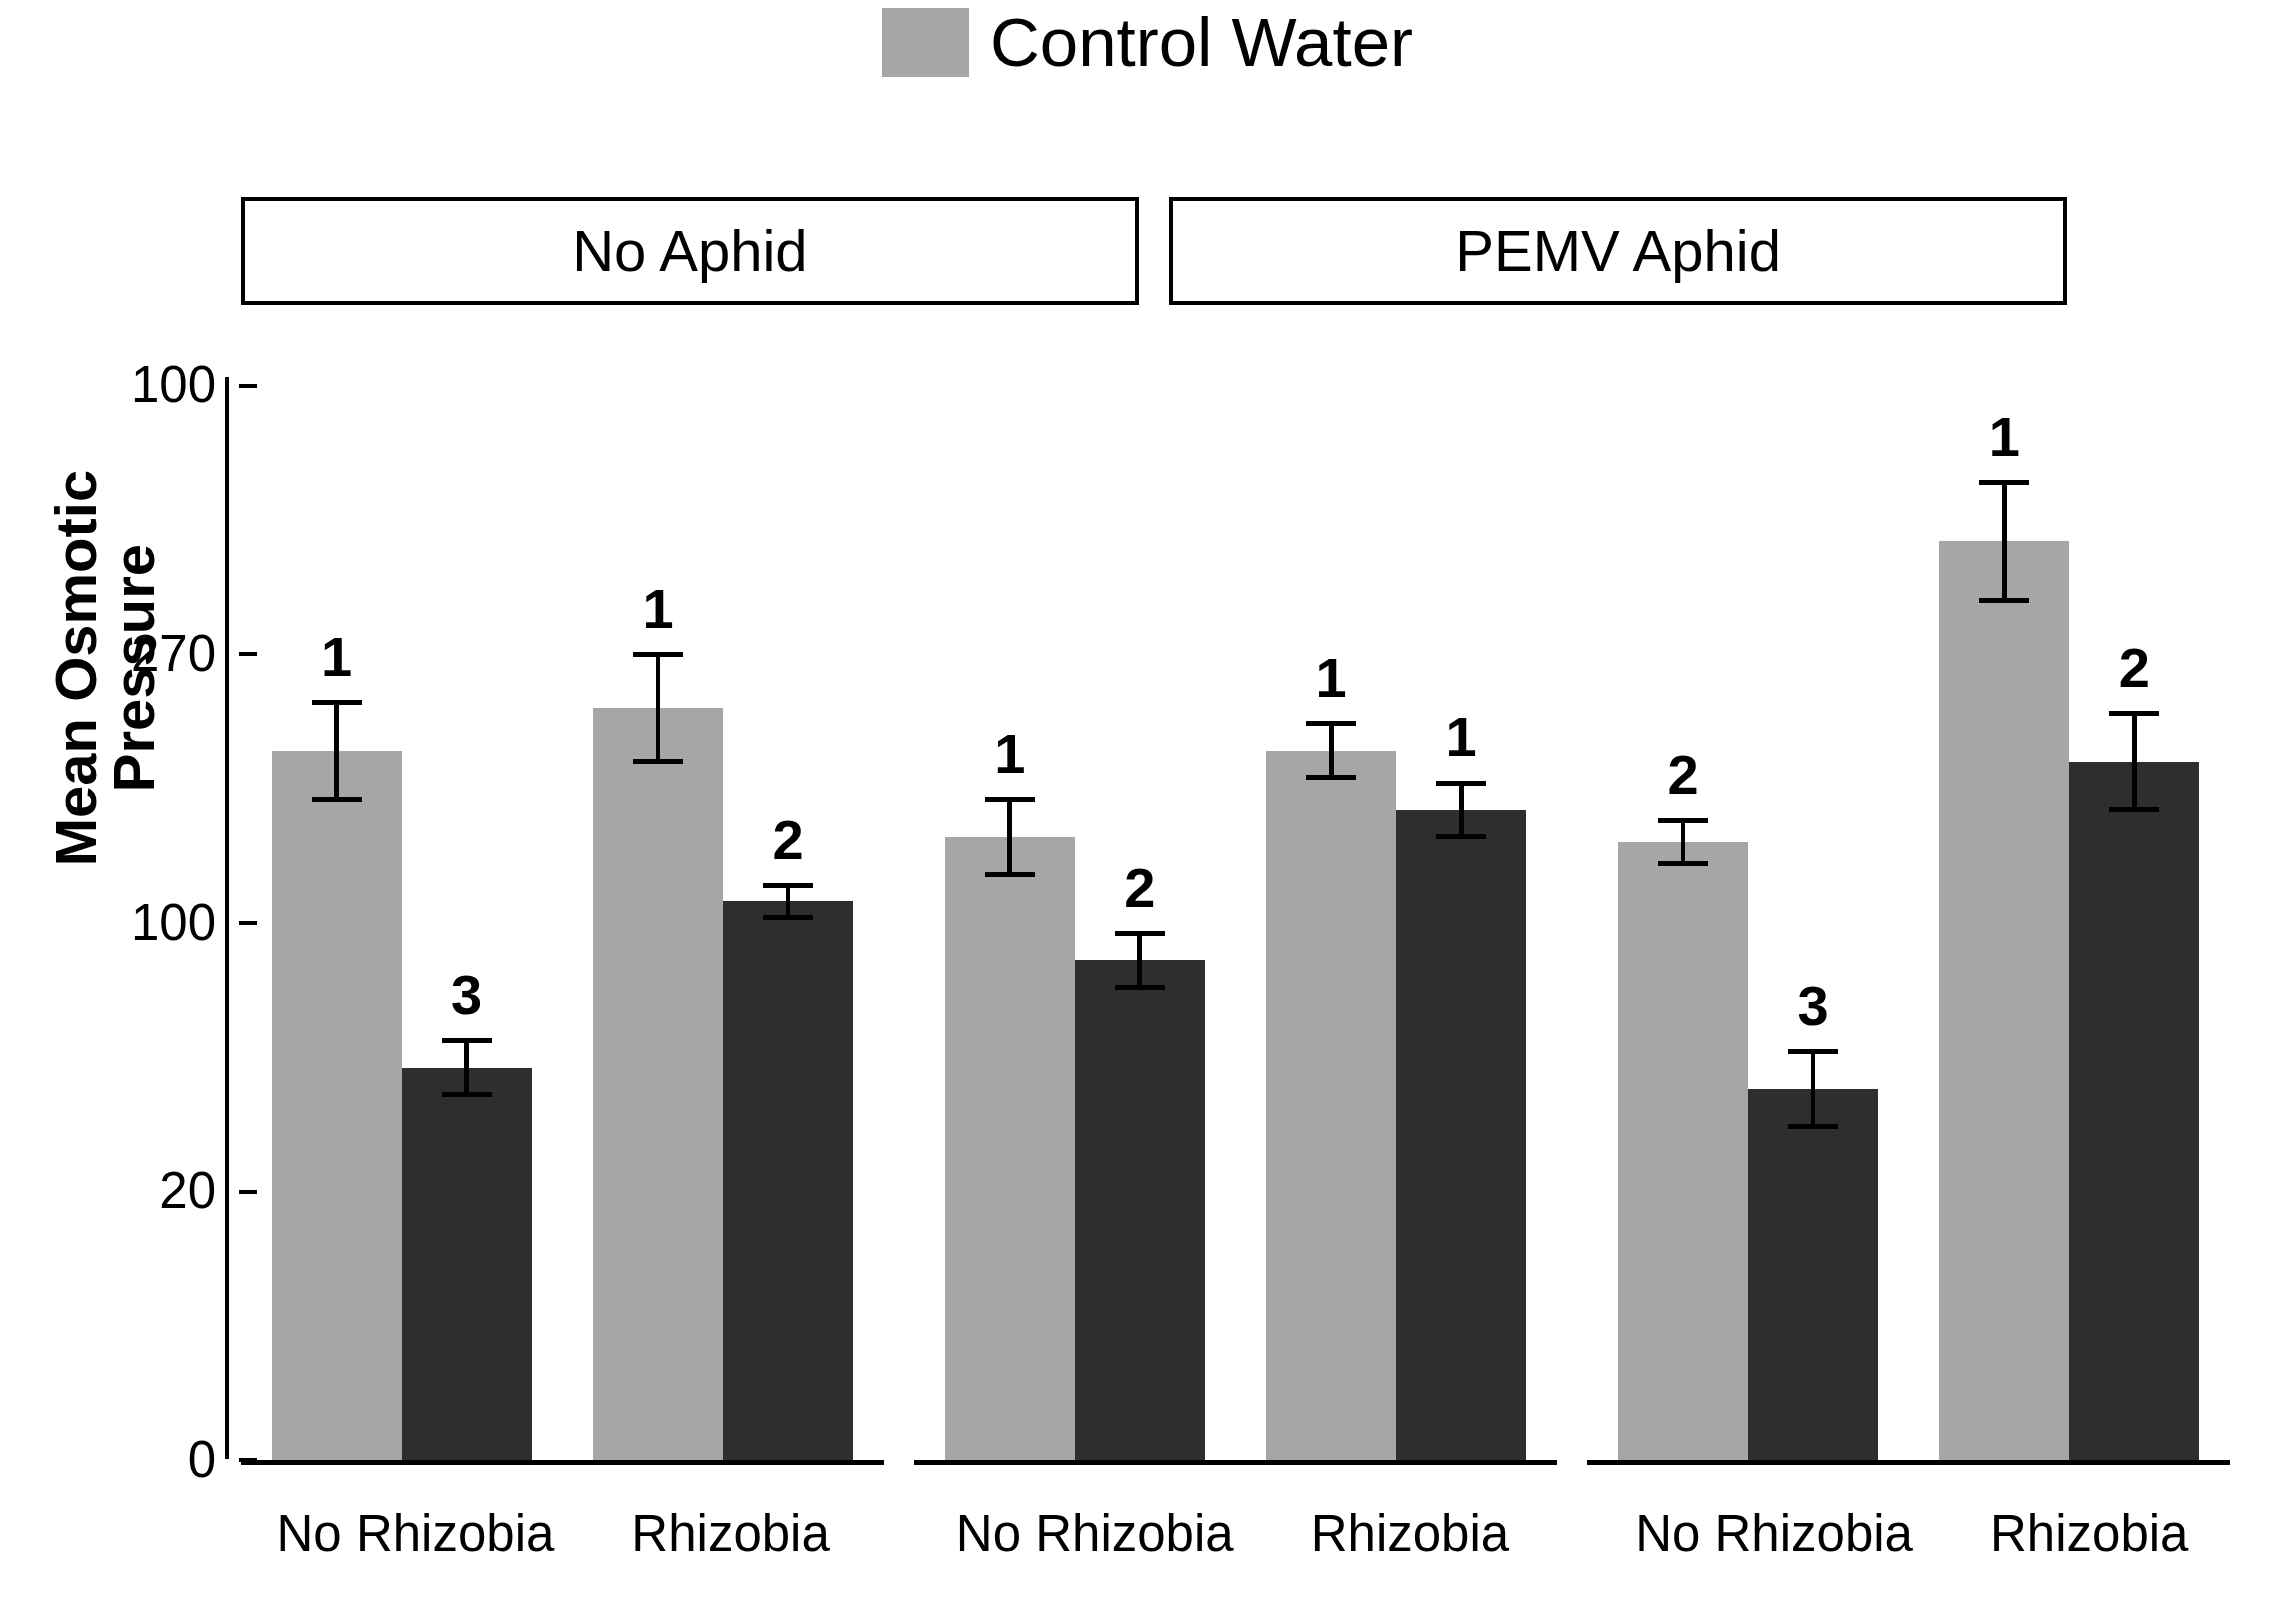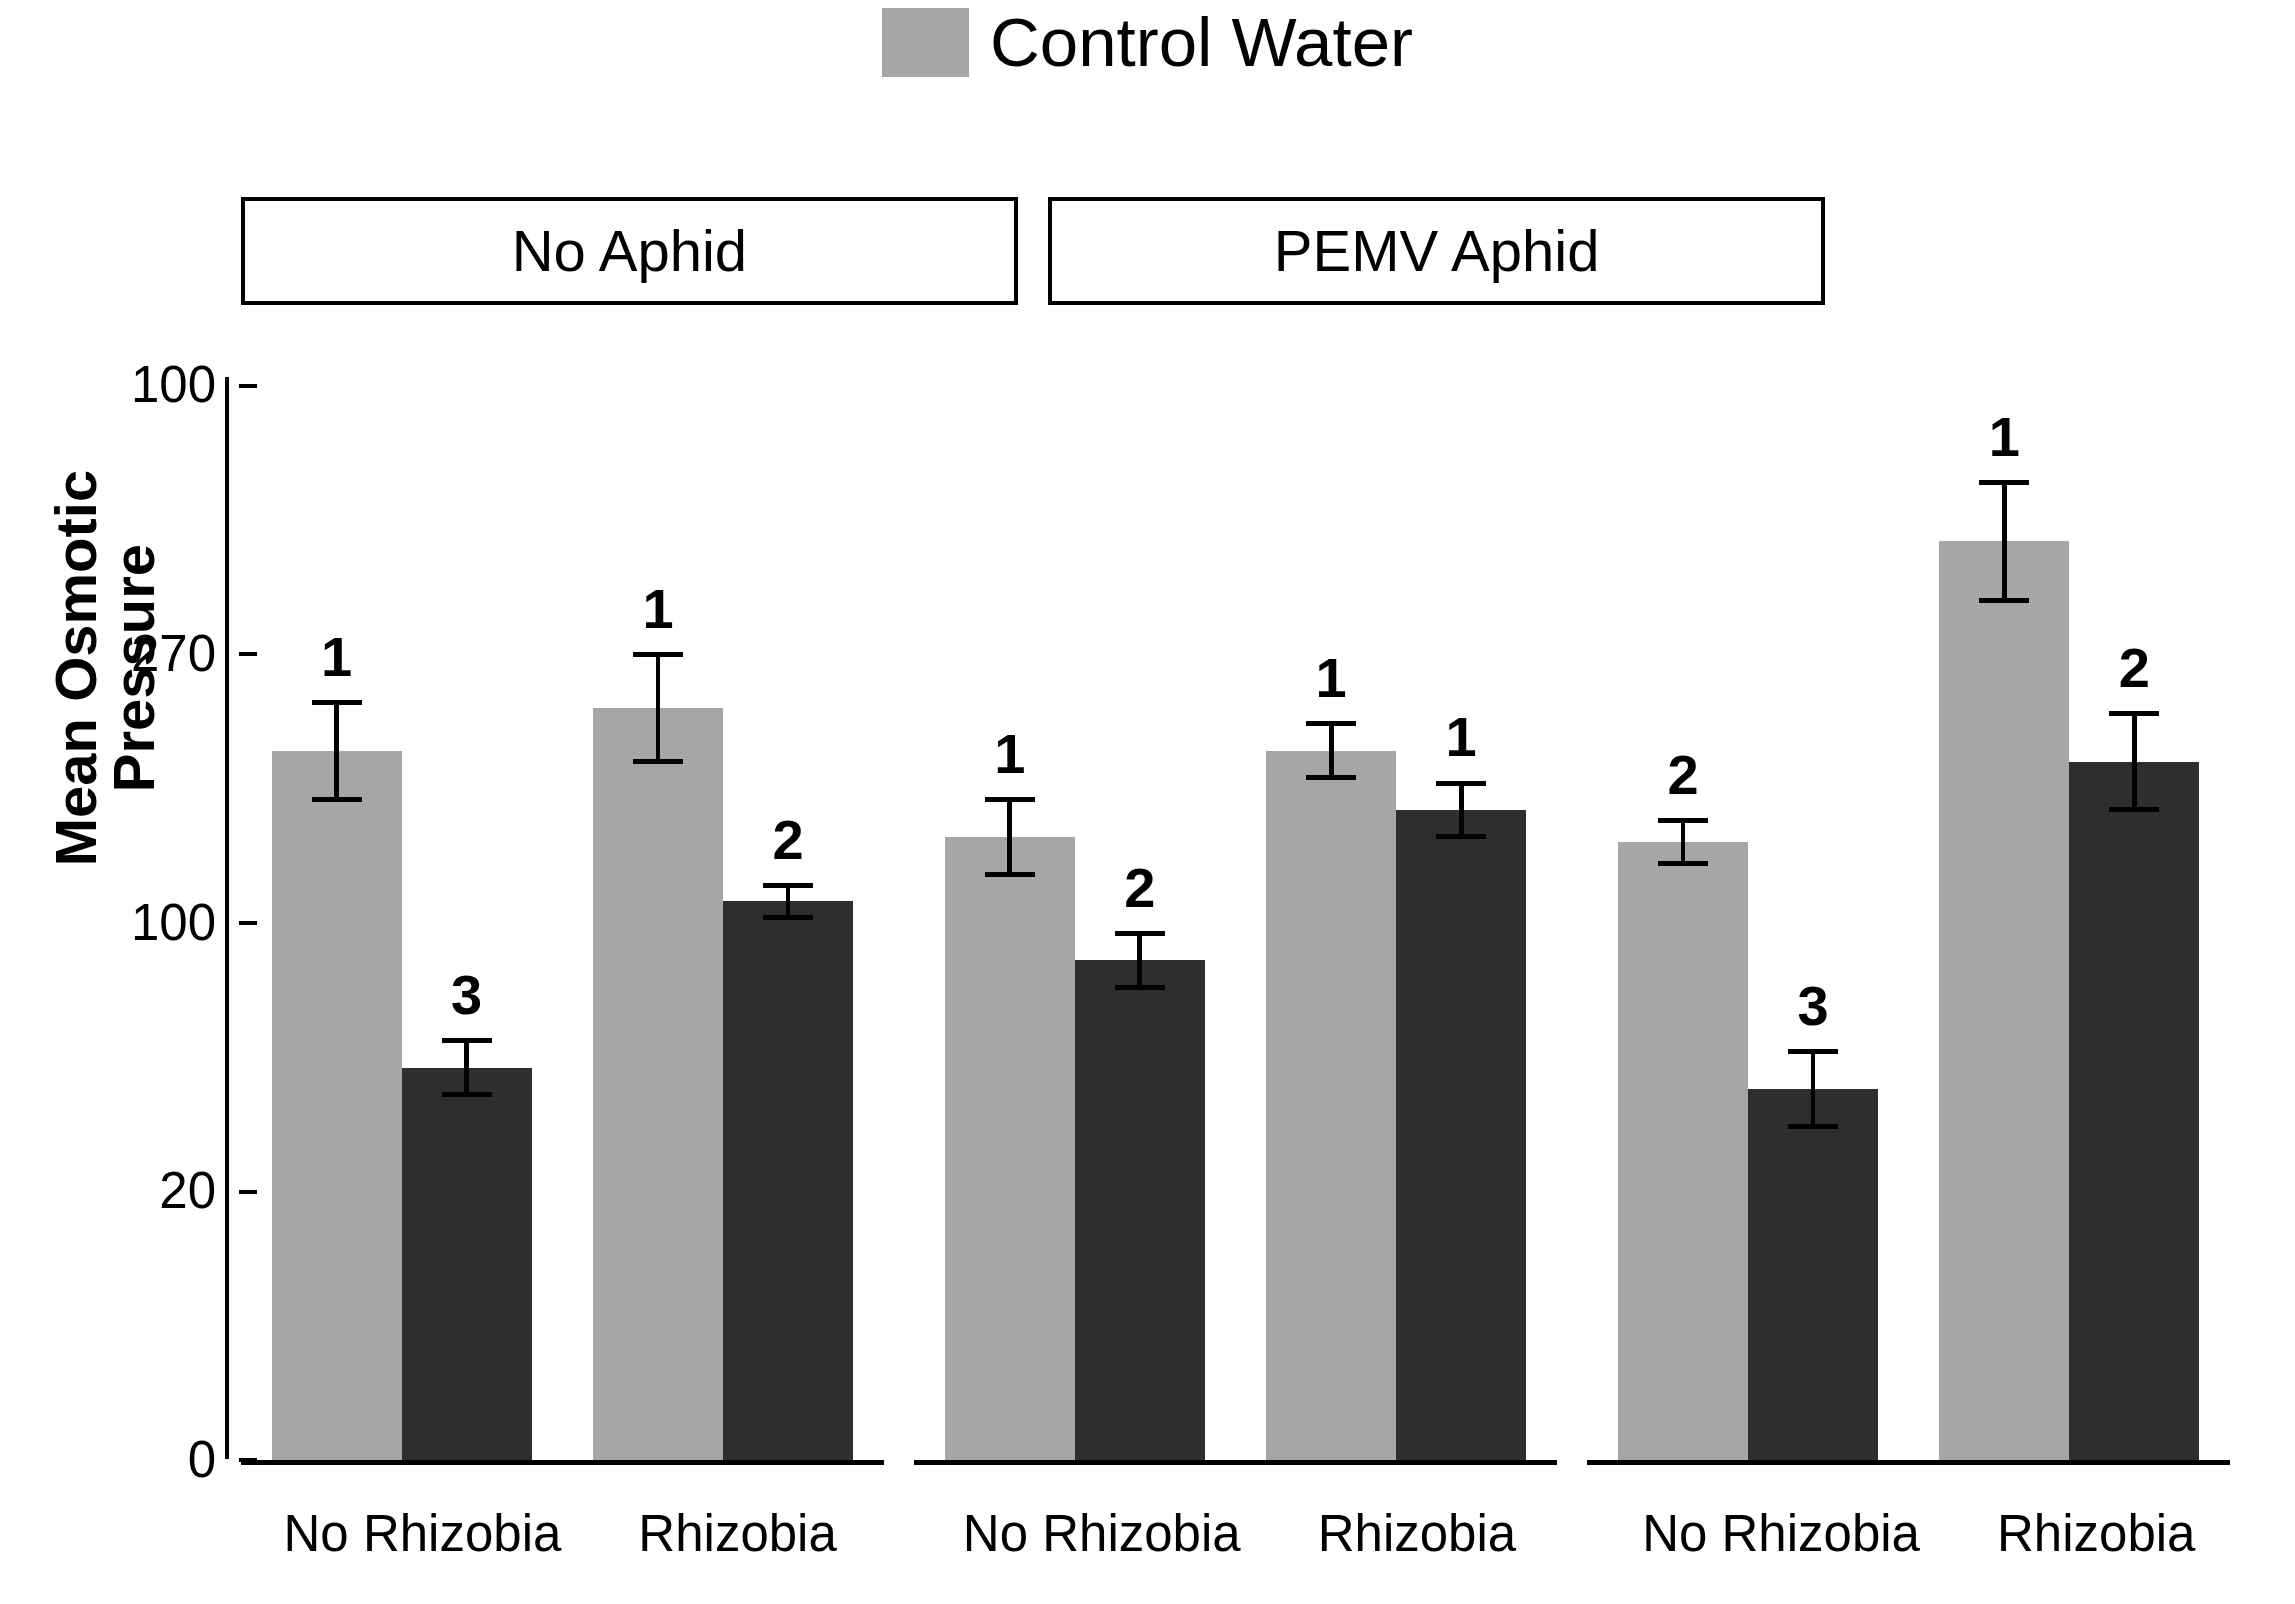--- a/index.html
+++ b/index.html
@@ -43,21 +43,21 @@
     font-size: 69px;
     line-height: 1;
     white-space: nowrap;
   }
 
   
   #strips {
     position: absolute;
     top: 197px;
     left: 241px;
-    width: 1584px;
+    width: 1826px;
     height: 108px;
     display: flex;
     gap: 30.5px;
   }
   .strip {
     flex: 1 1 0;
     border: 4.8px solid #000000;
     background: #ffffff;
     display: flex;
     align-items: center;
@@ -190,21 +190,21 @@
     right: 0;
     text-align: center;
     font-size: 56px;
     font-weight: bold;
     line-height: 1;
   }
 
   
   #xlabels {
     position: absolute;
-    left: 245px;
+    left: 238px;
     top: 1508px;
     width: 1989px;
     height: 72px;
     display: flex;
     gap: 49px;
   }
   .xpanel {
     flex: 1 1 0;
     display: flex;
     justify-content: space-around;

